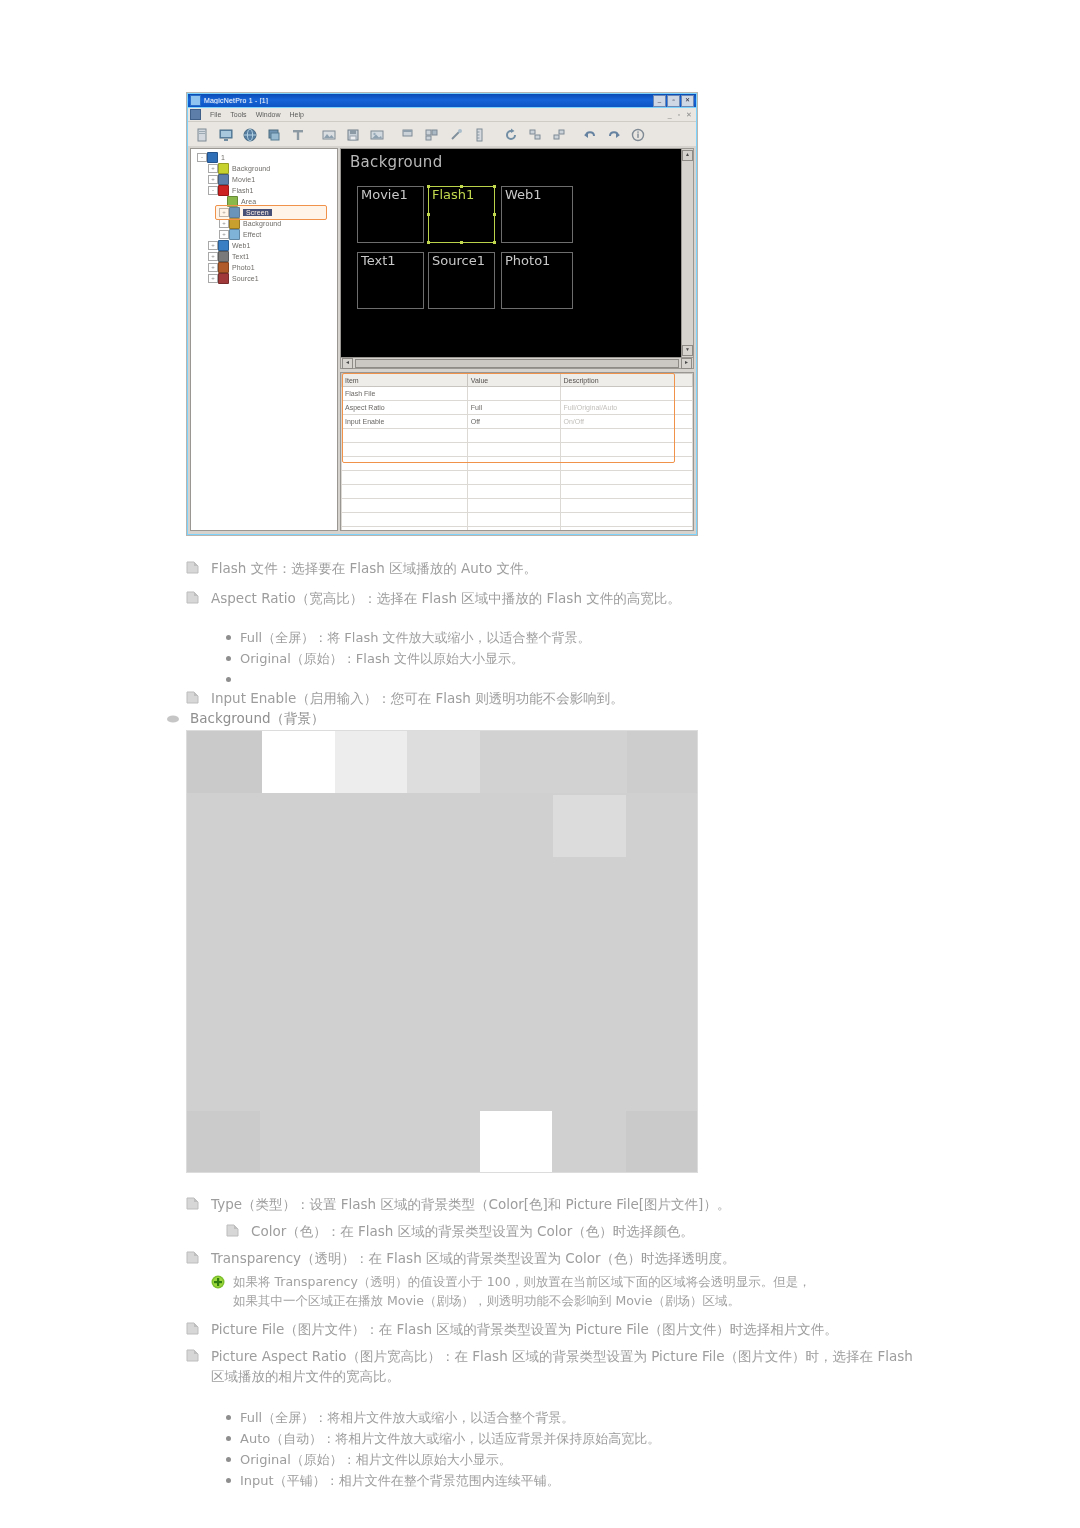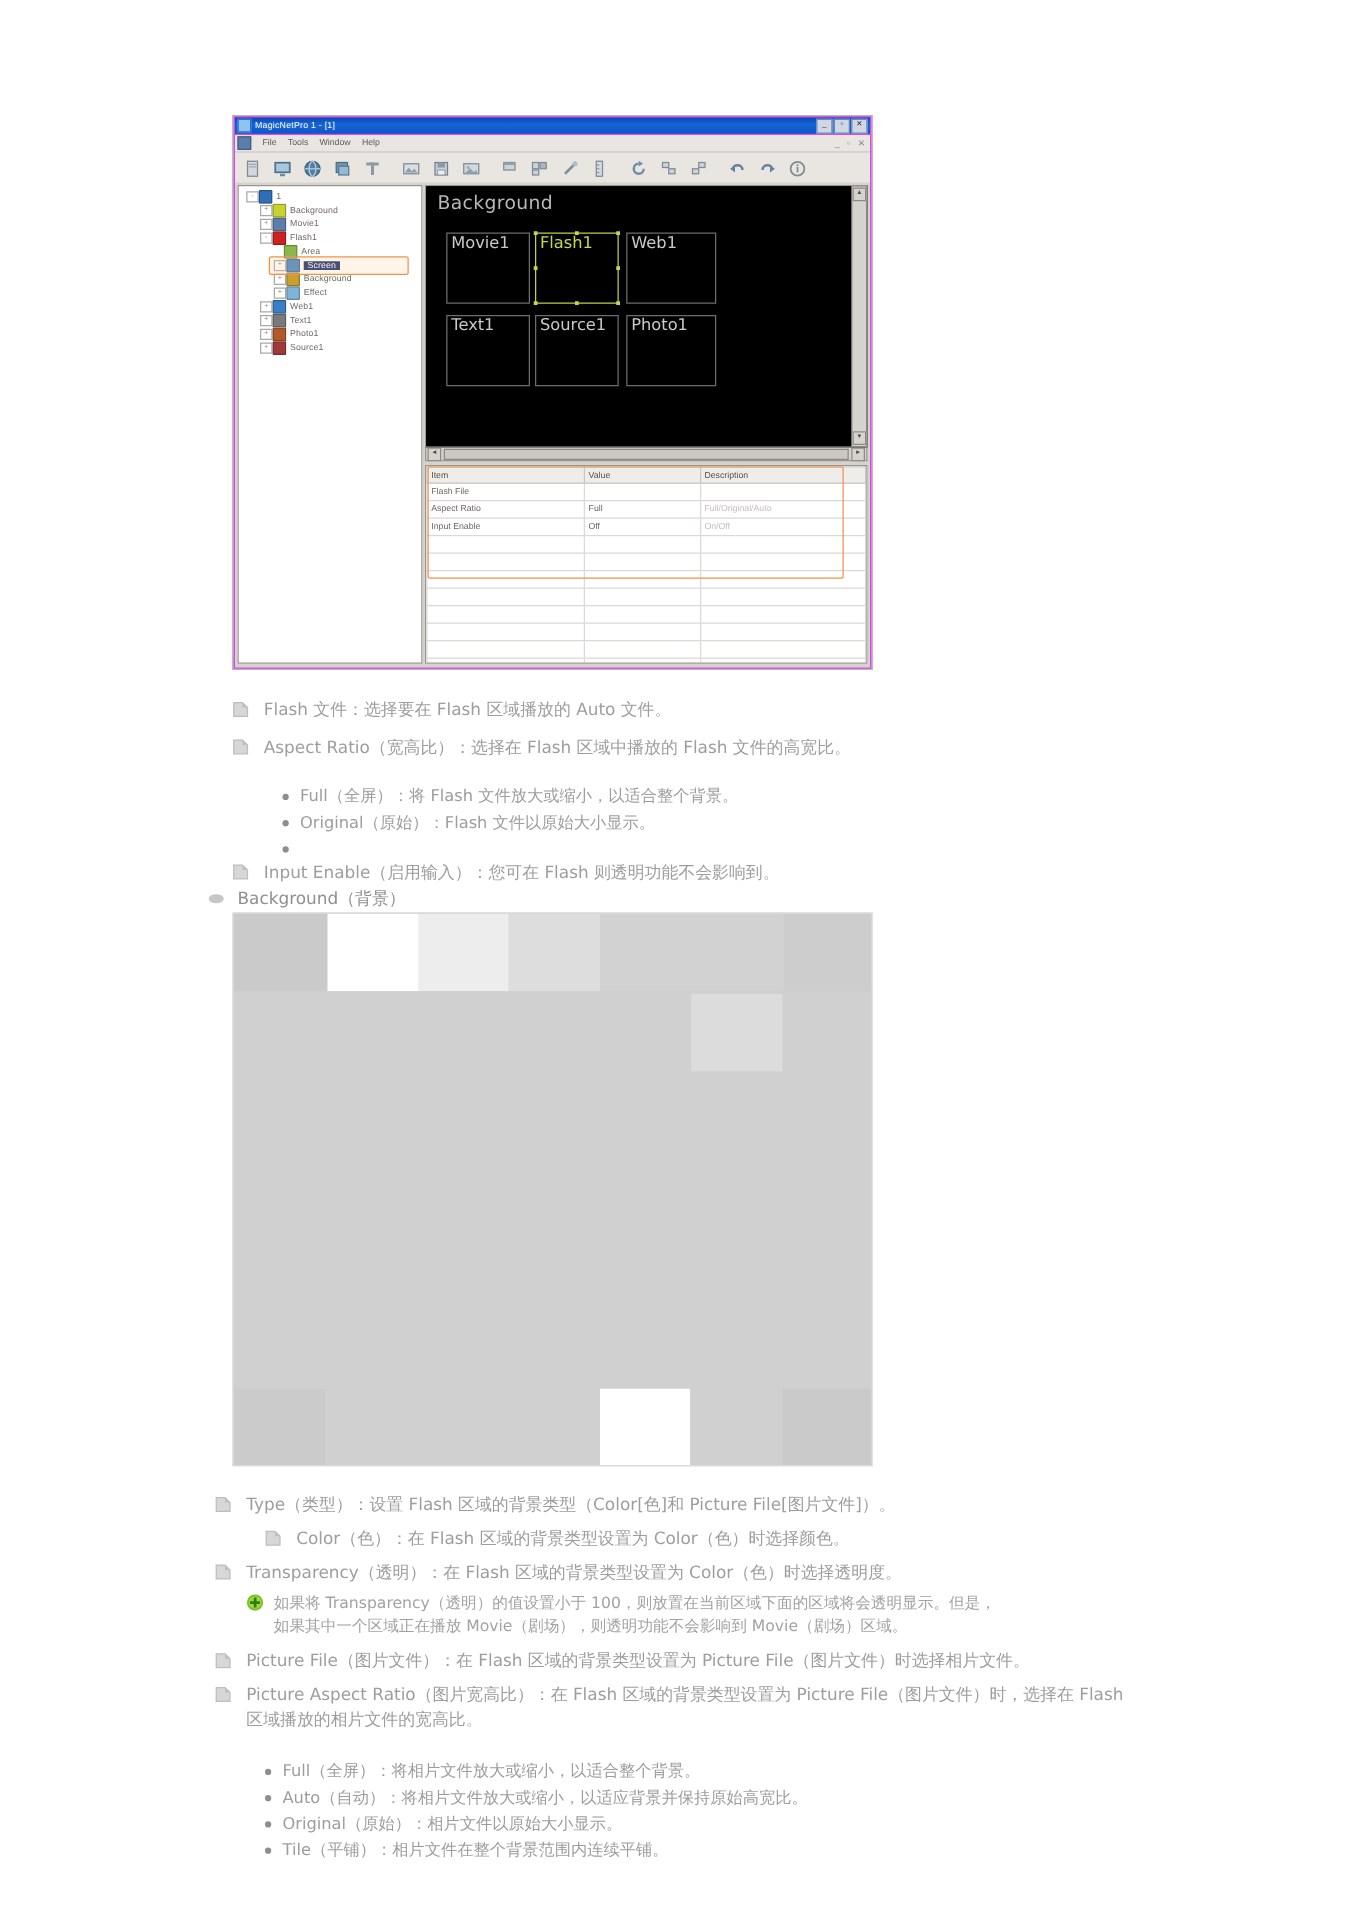--- a/index.html
+++ b/index.html
@@ -9,21 +9,21 @@
     font-family:"Liberation Sans","DejaVu Sans",sans-serif;
     color:#9a9a9a;
     position:relative;
     overflow:hidden;
   }
   .page{position:relative;width:1080px;height:1528px;}
 
   
   .appshot{
     position:absolute;left:186px;top:92px;width:512px;height:444px;
-    background:#d946ef;
+    background:#7dd3fc;
     border:1px solid #b8b5b0;
     box-sizing:border-box;
     filter:blur(0.35px);
   }
   .titlebar{
     height:13px;margin:1px 1px 0 1px;
     background:linear-gradient(to bottom,#0a4bb5,#1664d8 45%,#0d55c4);
     display:flex;align-items:center;
     padding:0 2px;
   }
@@ -521,21 +521,21 @@
       <div class="gb" style="left:440px;top:0;width:72px;height:62px;background:#cdcdcd;"></div>
       <div class="gb" style="left:0;top:62px;width:512px;height:320px;background:#d0d0d0;"></div>
       <div class="gb" style="left:366px;top:64px;width:73px;height:62px;background:#dcdcdc;"></div>
       <div class="gb" style="left:0;top:380px;width:73px;height:62px;background:#cbcbcb;"></div>
       <div class="gb" style="left:73px;top:380px;width:220px;height:62px;background:#d0d0d0;"></div>
       <div class="gb" style="left:293px;top:380px;width:72px;height:62px;background:#ffffff;"></div>
       <div class="gb" style="left:365px;top:380px;width:74px;height:62px;background:#d0d0d0;"></div>
       <div class="gb" style="left:439px;top:380px;width:73px;height:62px;background:#cacaca;"></div>
     </div>
 
-    <div style="position:absolute;left:172px;top:1194px;width:730px;">
+    <div style="position:absolute;left:186px;top:1194px;width:730px;">
 
       <div class="li" style="margin-bottom:5px;">
         <span class="bico">
           <svg width="13" height="13" viewBox="0 0 13 13">
               <path d="M1 1 h7 l4 4 v7 h-11 z" fill="#d7d7d7" stroke="#bdbdbd"></path>
               <path d="M8 1 v4 h4" fill="#bfbfbf"></path>
             </svg>
         </span>
         <span class="txt cn">Type（类型）：设置 Flash 区域的背景类型（Color[色]和 Picture File[图片文件]）。</span>
       </div>
@@ -600,19 +600,19 @@
         <div class="sub">
           <span class="dot"></span>
           <span class="cn">Auto（自动）：将相片文件放大或缩小，以适应背景并保持原始高宽比。</span>
         </div>
         <div class="sub">
           <span class="dot"></span>
           <span class="cn">Original（原始）：相片文件以原始大小显示。</span>
         </div>
         <div class="sub">
           <span class="dot"></span>
-          <span class="cn">Tile（平铺）：相片文件在整个背景范围内连续平铺。</span>
+          <span class="cn">Input（平铺）：相片文件在整个背景范围内连续平铺。</span>
         </div>
       </div>
     </div>
 
   </div>
 </div>
 
 </body></html>

